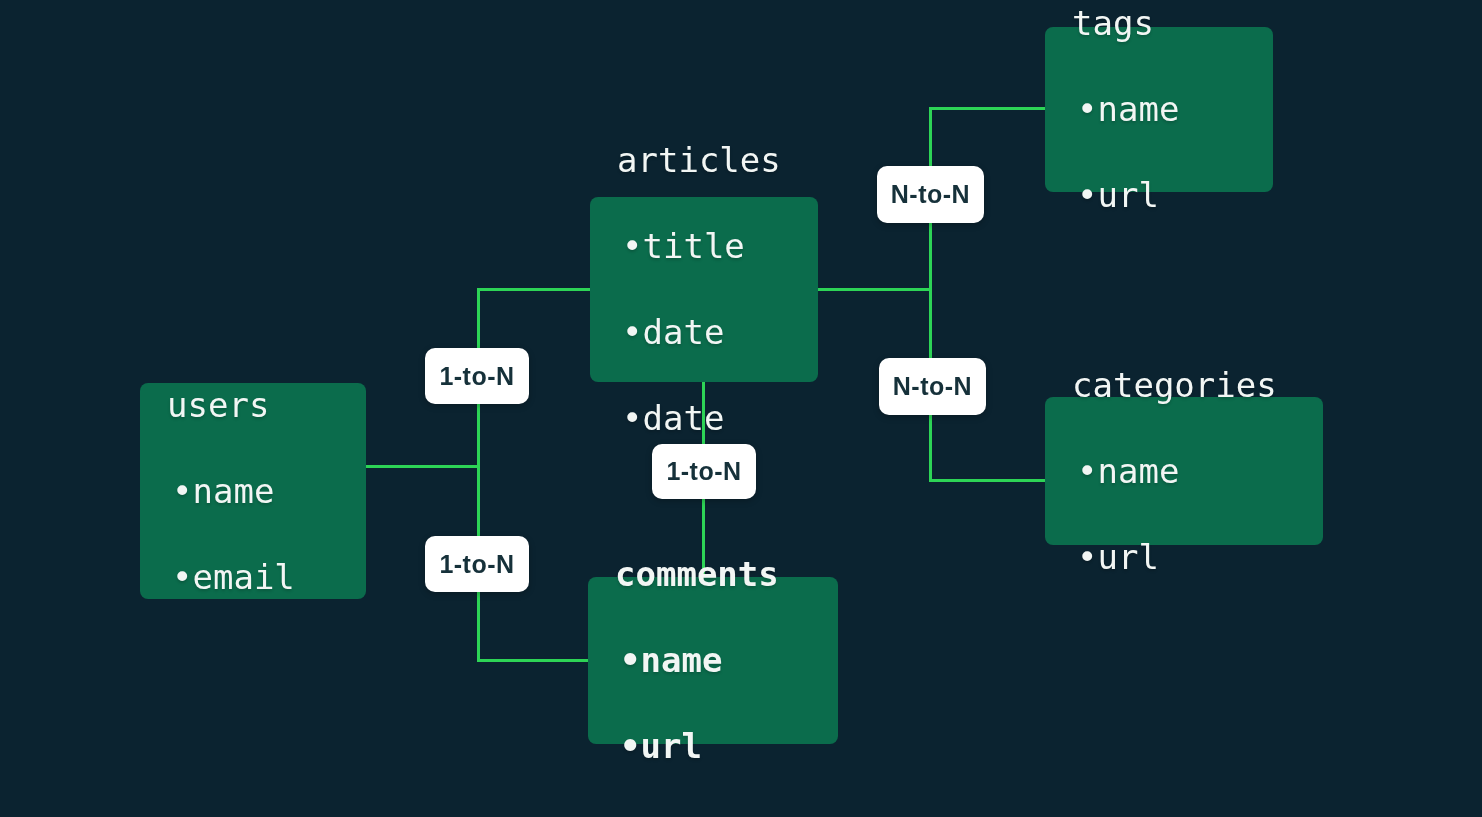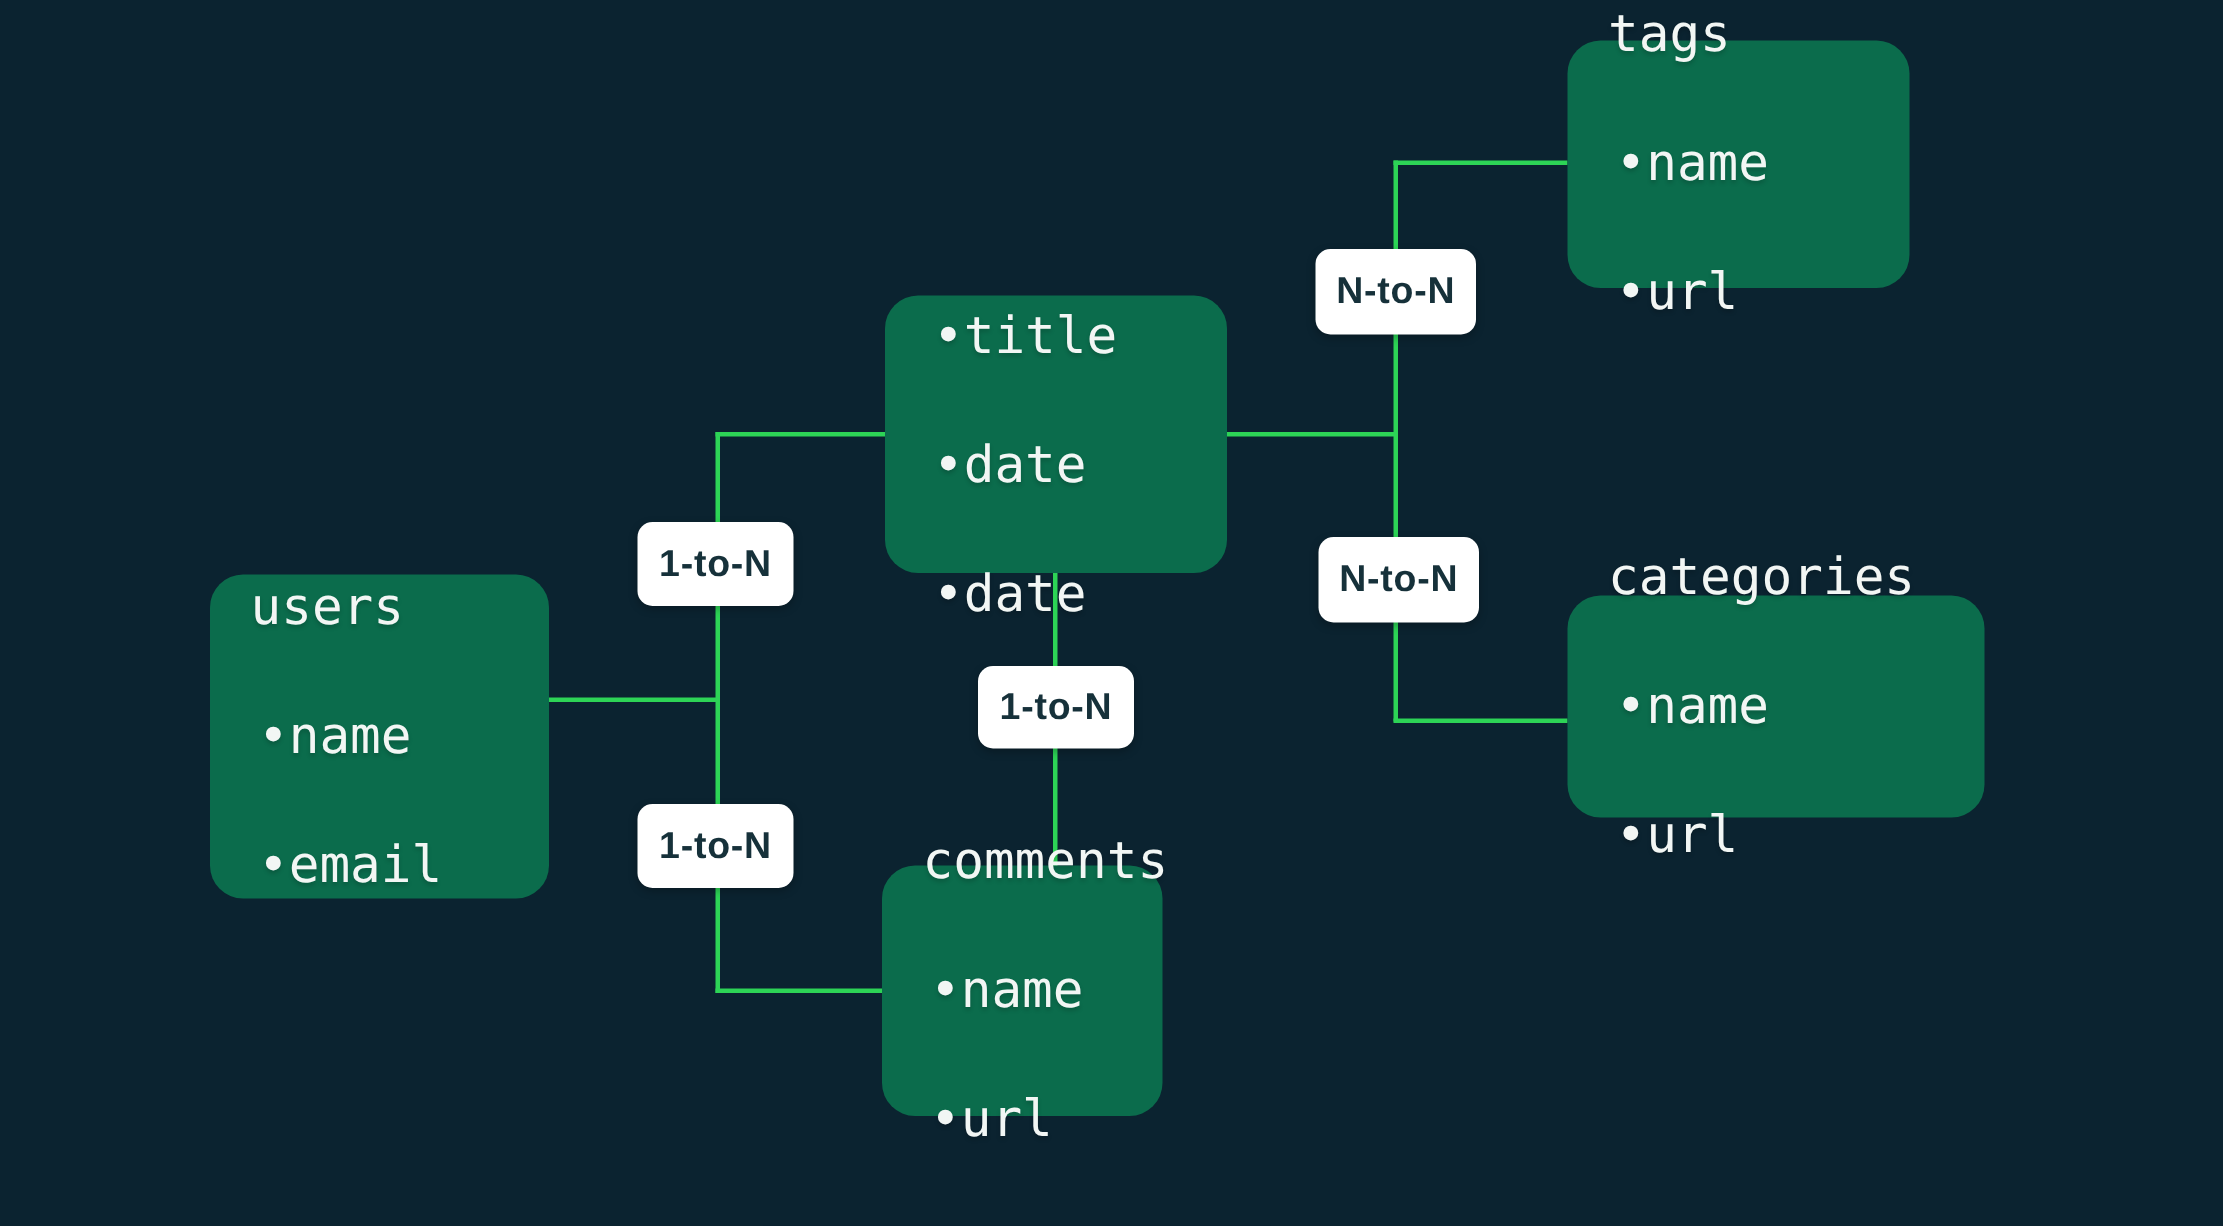--- a/index.html
+++ b/index.html
@@ -23,21 +23,21 @@
 
   .line {
     position: absolute;
     background: var(--connector);
     z-index: 1;
   }
 
   .entity {
     position: absolute;
     background: var(--entity-fill);
-    border-radius: 22px;
+    border-radius: 8px;
     color: var(--entity-text);
     font-family: "DejaVu Sans Mono", "Liberation Mono", monospace;
     font-size: 34px;
     line-height: 45px;
     display: flex;
     flex-direction: column;
     justify-content: center;
     padding-left: 27px;
     z-index: 2;
     text-shadow: 0 2px 3px rgba(0,0,0,0.18);
@@ -75,26 +75,27 @@
   <div class="line" style="left:929px; top:107px; width:116px; height:3px;"></div>
   <div class="line" style="left:929px; top:479px; width:116px; height:3px;"></div>
 
   <div class="entity" style="left:140px; top:383px; width:226px; height:216px;">
     <div class="title">users</div>
     <div class="attr">•name</div>
     <div class="attr">•email</div>
   </div>
 
   <div class="entity" style="left:590px; top:197px; width:228px; height:185px;">
+    <div class="title">articles</div>
     <div class="attr">•title</div>
     <div class="attr">•date</div>
     <div class="attr">•date</div>
   </div>
 
-  <div class="entity" style="left:588px; top:577px; width:187px; height:167px;">
+  <div class="entity" style="left:588px; top:577px; width:250px; height:167px;font-weight:bold;">
     <div class="title">comments</div>
     <div class="attr">•name</div>
     <div class="attr">•url</div>
   </div>
 
   <div class="entity" style="left:1045px; top:27px; width:228px; height:165px;">
     <div class="title">tags</div>
     <div class="attr">•name</div>
     <div class="attr">•url</div>
   </div>

